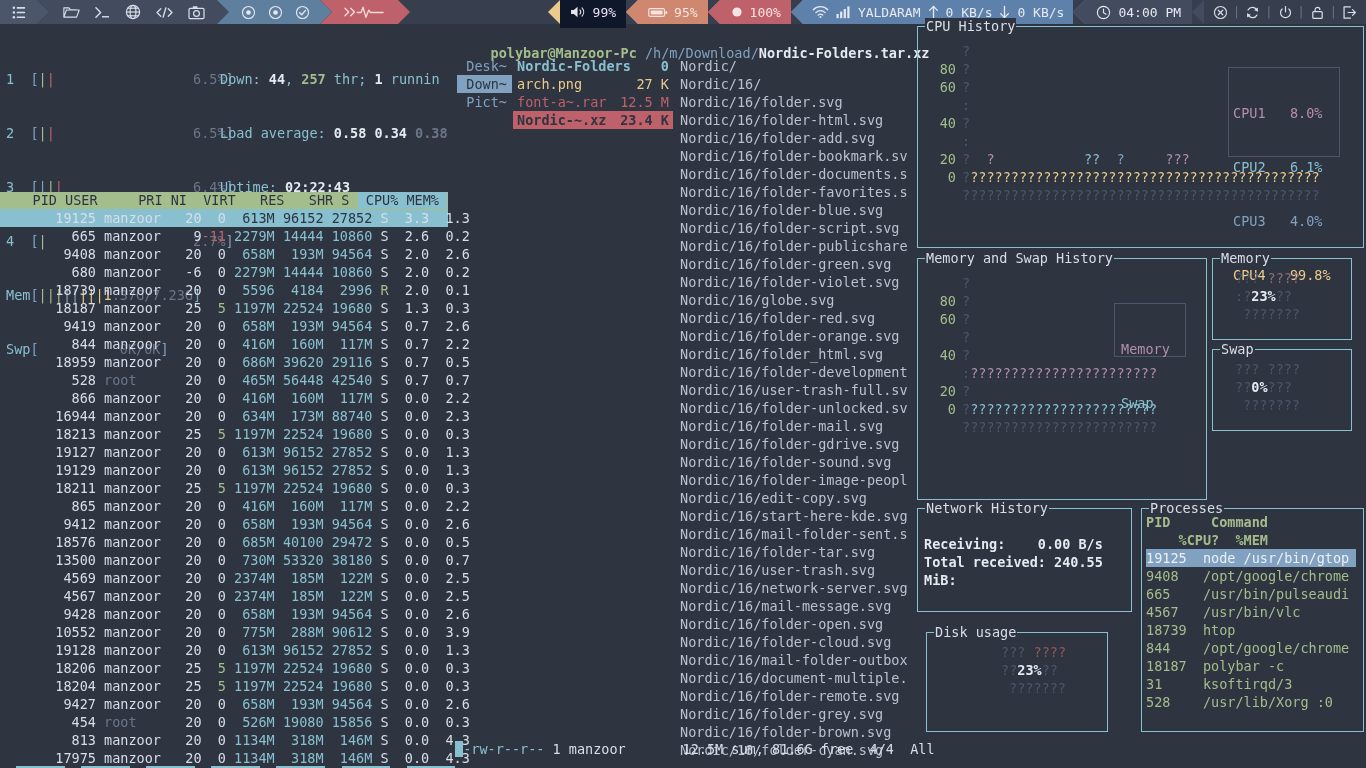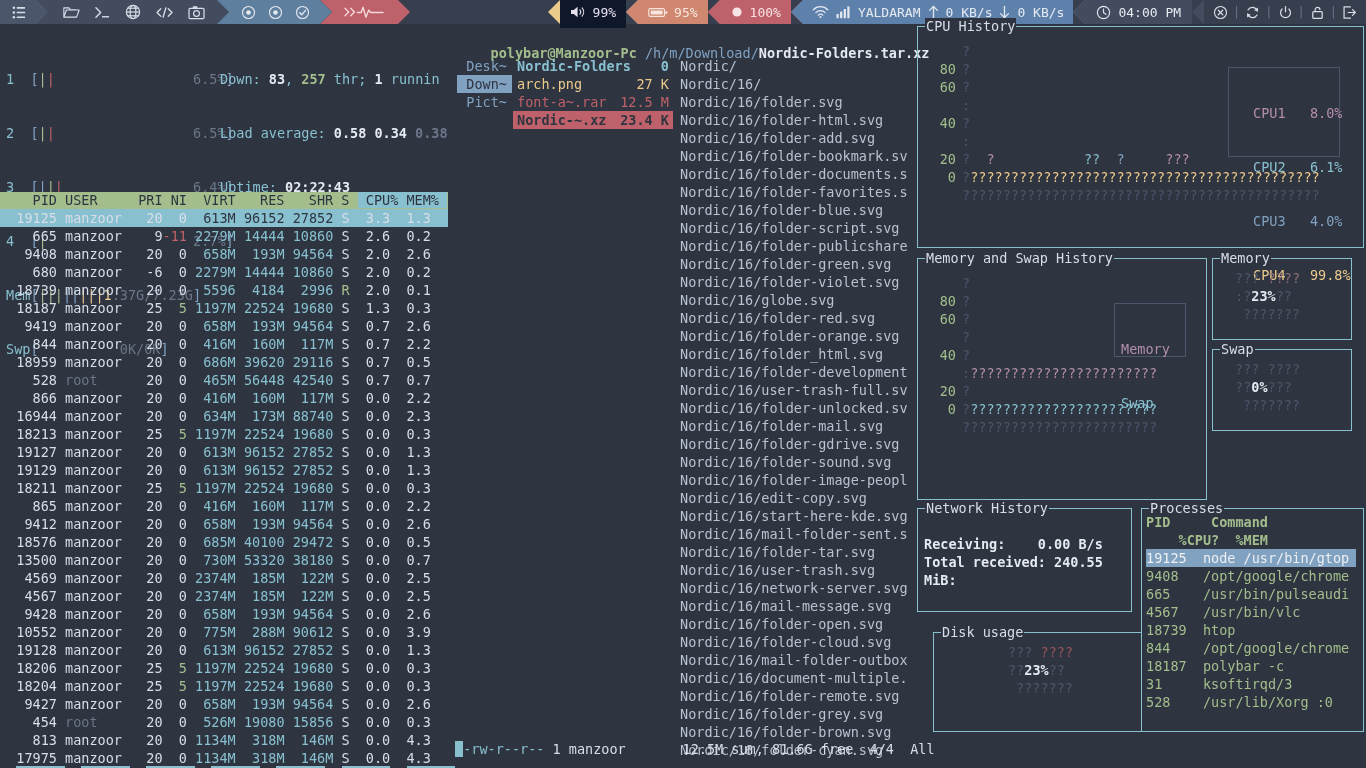--- a/index.html
+++ b/index.html
@@ -58,21 +58,21 @@
   #htop .tasks { position:absolute; left:220px; top:8px; font-size:13.5px; line-height:18px; white-space:pre; color:#88c0d0;}
   .b { font-weight:bold; }
 
   
   #proc-header {
     position:absolute; left:0; top:166px; width:448px; height:17px;
     background:#a3be8c; color:#2e3440; font-size:13.5px; line-height:17px; white-space:pre;
   }
   #proc-header .hi { background:#88c0d0;text-align:right; }
   #proc-rows { position:absolute; left:0; top:183px; width:455px; font-size:13.5px; line-height:18px; white-space:pre; }
-  .prow { height:18px; color:#d8dee9; }
+  .prow { height:18px; color:#d8dee9;padding-left:39px; }
   .prow.sel { background:#88c0d0; color:#2e3440; width:448px; }
   .prow.sel .c-cyan, .prow.sel .c-green, .prow.sel .c-lblue,
   .prow.sel .c-gray, .prow.sel .c-white { color:#2e3440; }
 
   
   #fkeys { position:absolute; left:0; top:740px; width:455px; height:17px;
            font-size:13.5px; line-height:17px; white-space:pre; color:#d8dee9;}
   #fkeys .k { color:#d8dee9; }
   #fkeys .l { background:#88c0d0; color:#2e3440; }
 
@@ -391,21 +391,21 @@
   <div class="meters">
     <div class="m-row"><span class="c-cyan">1</span><span class="c-fg">  </span><span class="bar-brk">[</span><span class="c-green">|</span><span class="c-red">|</span><span class="c-gray">                 </span><span class="c-gray">6.5%</span><span class="bar-brk">]</span></div>
     <div class="m-row"><span class="c-cyan">2</span><span class="c-fg">  </span><span class="bar-brk">[</span><span class="c-green">|</span><span class="c-red">|</span><span class="c-gray">                 </span><span class="c-gray">6.5%</span><span class="bar-brk">]</span></div>
     <div class="m-row"><span class="c-cyan">3</span><span class="c-fg">  </span><span class="bar-brk">[</span><span class="c-lblue">|</span><span class="c-green">|</span><span class="c-red">|</span><span class="c-gray">                </span><span class="c-gray">6.4%</span><span class="bar-brk">]</span></div>
     <div class="m-row"><span class="c-cyan">4</span><span class="c-fg">  </span><span class="bar-brk">[</span><span class="c-green">|</span><span class="c-gray">                  </span><span class="c-gray">2.7%</span><span class="bar-brk">]</span></div>
     <div class="m-row"><span class="c-cyan">Mem</span><span class="bar-brk">[</span><span class="c-green">|||</span><span class="c-lblue">||</span><span class="c-yellow">|||</span><span class="c-yellow">1</span><span class="c-gray">.37G/7.23G</span><span class="bar-brk">]</span></div>
     <div class="m-row"><span class="c-cyan">Swp</span><span class="bar-brk">[</span><span class="c-gray">          </span><span class="c-gray">0K/0K</span><span class="bar-brk">]</span></div>
   </div>
 
   <div class="tasks">
-    <div class="m-row"><span class="c-cyan">Down: </span><span class="c-white b">83</span><span class="c-cyan">, </span><span class="c-green b">257</span><span class="c-cyan"> thr; </span><span class="c-white b">1</span><span class="c-cyan"> runnin</span></div>
+    <div class="m-row"><span class="c-cyan">Down: </span><span class="c-white b">44</span><span class="c-cyan">, </span><span class="c-green b">257</span><span class="c-cyan"> thr; </span><span class="c-white b">1</span><span class="c-cyan"> runnin</span></div>
     <div class="m-row"><span class="c-cyan">Load average: </span><span class="c-white b">0.58</span><span> </span><span class="c-white b">0.34</span><span> </span><span class="c-gray b">0.38</span></div>
     <div class="m-row"><span class="c-cyan">Uptime: </span><span class="c-white b">02:22:43</span></div>
   </div>
 
   <div id="proc-header"><span>    PID USER     PRI NI  VIRT   RES   SHR S </span><span class="hi"> CPU% MEM% </span></div>
   <div id="proc-rows"><div class="prow sel"><span class="c-fg">  19125</span><span class="c-fg"> manzoor </span><span class="c-fg">  20</span><span class="c-fg">  0</span><span class="c-cyan">  613M</span><span class="c-cyan"> 96152</span><span class="c-cyan"> 27852</span><span class="c-fg"> S</span><span class="c-fg">  3.3</span><span class="c-fg">  1.3</span></div><div class="prow"><span class="c-fg">    665</span><span class="c-fg"> manzoor </span><span class="c-fg">   9</span><span class="c-red">-11</span><span class="c-cyan"> 2279M</span><span class="c-cyan"> 14444</span><span class="c-cyan"> 10860</span><span class="c-fg"> S</span><span class="c-fg">  2.6</span><span class="c-fg">  0.2</span></div><div class="prow"><span class="c-fg">   9408</span><span class="c-fg"> manzoor </span><span class="c-fg">  20</span><span class="c-fg">  0</span><span class="c-cyan">  658M</span><span class="c-cyan">  193M</span><span class="c-cyan"> 94564</span><span class="c-fg"> S</span><span class="c-fg">  2.0</span><span class="c-fg">  2.6</span></div><div class="prow"><span class="c-fg">    680</span><span class="c-fg"> manzoor </span><span class="c-fg">  -6</span><span class="c-fg">  0</span><span class="c-cyan"> 2279M</span><span class="c-cyan"> 14444</span><span class="c-cyan"> 10860</span><span class="c-fg"> S</span><span class="c-fg">  2.0</span><span class="c-fg">  0.2</span></div><div class="prow"><span class="c-fg">  18739</span><span class="c-fg"> manzoor </span><span class="c-fg">  20</span><span class="c-fg">  0</span><span class="c-cyan">  5596</span><span class="c-cyan">  4184</span><span class="c-cyan">  2996</span><span class="c-green"> R</span><span class="c-fg">  2.0</span><span class="c-fg">  0.1</span></div><div class="prow"><span class="c-fg">  18187</span><span class="c-fg"> manzoor </span><span class="c-fg">  25</span><span class="c-green">  5</span><span class="c-cyan"> 1197M</span><span class="c-cyan"> 22524</span><span class="c-cyan"> 19680</span><span class="c-fg"> S</span><span class="c-fg">  1.3</span><span class="c-fg">  0.3</span></div><div class="prow"><span class="c-fg">   9419</span><span class="c-fg"> manzoor </span><span class="c-fg">  20</span><span class="c-fg">  0</span><span class="c-cyan">  658M</span><span class="c-cyan">  193M</span><span class="c-cyan"> 94564</span><span class="c-fg"> S</span><span class="c-fg">  0.7</span><span class="c-fg">  2.6</span></div><div class="prow"><span class="c-fg">    844</span><span class="c-fg"> manzoor </span><span class="c-fg">  20</span><span class="c-fg">  0</span><span class="c-cyan">  416M</span><span class="c-cyan">  160M</span><span class="c-cyan">  117M</span><span class="c-fg"> S</span><span class="c-fg">  0.7</span><span class="c-fg">  2.2</span></div><div class="prow"><span class="c-fg">  18959</span><span class="c-fg"> manzoor </span><span class="c-fg">  20</span><span class="c-fg">  0</span><span class="c-cyan">  686M</span><span class="c-cyan"> 39620</span><span class="c-cyan"> 29116</span><span class="c-fg"> S</span><span class="c-fg">  0.7</span><span class="c-fg">  0.5</span></div><div class="prow"><span class="c-fg">    528</span><span class="c-gray"> root    </span><span class="c-fg">  20</span><span class="c-fg">  0</span><span class="c-cyan">  465M</span><span class="c-cyan"> 56448</span><span class="c-cyan"> 42540</span><span class="c-fg"> S</span><span class="c-fg">  0.7</span><span class="c-fg">  0.7</span></div><div class="prow"><span class="c-fg">    866</span><span class="c-fg"> manzoor </span><span class="c-fg">  20</span><span class="c-fg">  0</span><span class="c-cyan">  416M</span><span class="c-cyan">  160M</span><span class="c-cyan">  117M</span><span class="c-fg"> S</span><span class="c-fg">  0.0</span><span class="c-fg">  2.2</span></div><div class="prow"><span class="c-fg">  16944</span><span class="c-fg"> manzoor </span><span class="c-fg">  20</span><span class="c-fg">  0</span><span class="c-cyan">  634M</span><span class="c-cyan">  173M</span><span class="c-cyan"> 88740</span><span class="c-fg"> S</span><span class="c-fg">  0.0</span><span class="c-fg">  2.3</span></div><div class="prow"><span class="c-fg">  18213</span><span class="c-fg"> manzoor </span><span class="c-fg">  25</span><span class="c-green">  5</span><span class="c-cyan"> 1197M</span><span class="c-cyan"> 22524</span><span class="c-cyan"> 19680</span><span class="c-fg"> S</span><span class="c-fg">  0.0</span><span class="c-fg">  0.3</span></div><div class="prow"><span class="c-fg">  19127</span><span class="c-fg"> manzoor </span><span class="c-fg">  20</span><span class="c-fg">  0</span><span class="c-cyan">  613M</span><span class="c-cyan"> 96152</span><span class="c-cyan"> 27852</span><span class="c-fg"> S</span><span class="c-fg">  0.0</span><span class="c-fg">  1.3</span></div><div class="prow"><span class="c-fg">  19129</span><span class="c-fg"> manzoor </span><span class="c-fg">  20</span><span class="c-fg">  0</span><span class="c-cyan">  613M</span><span class="c-cyan"> 96152</span><span class="c-cyan"> 27852</span><span class="c-fg"> S</span><span class="c-fg">  0.0</span><span class="c-fg">  1.3</span></div><div class="prow"><span class="c-fg">  18211</span><span class="c-fg"> manzoor </span><span class="c-fg">  25</span><span class="c-green">  5</span><span class="c-cyan"> 1197M</span><span class="c-cyan"> 22524</span><span class="c-cyan"> 19680</span><span class="c-fg"> S</span><span class="c-fg">  0.0</span><span class="c-fg">  0.3</span></div><div class="prow"><span class="c-fg">    865</span><span class="c-fg"> manzoor </span><span class="c-fg">  20</span><span class="c-fg">  0</span><span class="c-cyan">  416M</span><span class="c-cyan">  160M</span><span class="c-cyan">  117M</span><span class="c-fg"> S</span><span class="c-fg">  0.0</span><span class="c-fg">  2.2</span></div><div class="prow"><span class="c-fg">   9412</span><span class="c-fg"> manzoor </span><span class="c-fg">  20</span><span class="c-fg">  0</span><span class="c-cyan">  658M</span><span class="c-cyan">  193M</span><span class="c-cyan"> 94564</span><span class="c-fg"> S</span><span class="c-fg">  0.0</span><span class="c-fg">  2.6</span></div><div class="prow"><span class="c-fg">  18576</span><span class="c-fg"> manzoor </span><span class="c-fg">  20</span><span class="c-fg">  0</span><span class="c-cyan">  685M</span><span class="c-cyan"> 40100</span><span class="c-cyan"> 29472</span><span class="c-fg"> S</span><span class="c-fg">  0.0</span><span class="c-fg">  0.5</span></div><div class="prow"><span class="c-fg">  13500</span><span class="c-fg"> manzoor </span><span class="c-fg">  20</span><span class="c-fg">  0</span><span class="c-cyan">  730M</span><span class="c-cyan"> 53320</span><span class="c-cyan"> 38180</span><span class="c-fg"> S</span><span class="c-fg">  0.0</span><span class="c-fg">  0.7</span></div><div class="prow"><span class="c-fg">   4569</span><span class="c-fg"> manzoor </span><span class="c-fg">  20</span><span class="c-fg">  0</span><span class="c-cyan"> 2374M</span><span class="c-cyan">  185M</span><span class="c-cyan">  122M</span><span class="c-fg"> S</span><span class="c-fg">  0.0</span><span class="c-fg">  2.5</span></div><div class="prow"><span class="c-fg">   4567</span><span class="c-fg"> manzoor </span><span class="c-fg">  20</span><span class="c-fg">  0</span><span class="c-cyan"> 2374M</span><span class="c-cyan">  185M</span><span class="c-cyan">  122M</span><span class="c-fg"> S</span><span class="c-fg">  0.0</span><span class="c-fg">  2.5</span></div><div class="prow"><span class="c-fg">   9428</span><span class="c-fg"> manzoor </span><span class="c-fg">  20</span><span class="c-fg">  0</span><span class="c-cyan">  658M</span><span class="c-cyan">  193M</span><span class="c-cyan"> 94564</span><span class="c-fg"> S</span><span class="c-fg">  0.0</span><span class="c-fg">  2.6</span></div><div class="prow"><span class="c-fg">  10552</span><span class="c-fg"> manzoor </span><span class="c-fg">  20</span><span class="c-fg">  0</span><span class="c-cyan">  775M</span><span class="c-cyan">  288M</span><span class="c-cyan"> 90612</span><span class="c-fg"> S</span><span class="c-fg">  0.0</span><span class="c-fg">  3.9</span></div><div class="prow"><span class="c-fg">  19128</span><span class="c-fg"> manzoor </span><span class="c-fg">  20</span><span class="c-fg">  0</span><span class="c-cyan">  613M</span><span class="c-cyan"> 96152</span><span class="c-cyan"> 27852</span><span class="c-fg"> S</span><span class="c-fg">  0.0</span><span class="c-fg">  1.3</span></div><div class="prow"><span class="c-fg">  18206</span><span class="c-fg"> manzoor </span><span class="c-fg">  25</span><span class="c-green">  5</span><span class="c-cyan"> 1197M</span><span class="c-cyan"> 22524</span><span class="c-cyan"> 19680</span><span class="c-fg"> S</span><span class="c-fg">  0.0</span><span class="c-fg">  0.3</span></div><div class="prow"><span class="c-fg">  18204</span><span class="c-fg"> manzoor </span><span class="c-fg">  25</span><span class="c-green">  5</span><span class="c-cyan"> 1197M</span><span class="c-cyan"> 22524</span><span class="c-cyan"> 19680</span><span class="c-fg"> S</span><span class="c-fg">  0.0</span><span class="c-fg">  0.3</span></div><div class="prow"><span class="c-fg">   9427</span><span class="c-fg"> manzoor </span><span class="c-fg">  20</span><span class="c-fg">  0</span><span class="c-cyan">  658M</span><span class="c-cyan">  193M</span><span class="c-cyan"> 94564</span><span class="c-fg"> S</span><span class="c-fg">  0.0</span><span class="c-fg">  2.6</span></div><div class="prow"><span class="c-fg">    454</span><span class="c-gray"> root    </span><span class="c-fg">  20</span><span class="c-fg">  0</span><span class="c-cyan">  526M</span><span class="c-cyan"> 19080</span><span class="c-cyan"> 15856</span><span class="c-fg"> S</span><span class="c-fg">  0.0</span><span class="c-fg">  0.3</span></div><div class="prow"><span class="c-fg">    813</span><span class="c-fg"> manzoor </span><span class="c-fg">  20</span><span class="c-fg">  0</span><span class="c-cyan"> 1134M</span><span class="c-cyan">  318M</span><span class="c-cyan">  146M</span><span class="c-fg"> S</span><span class="c-fg">  0.0</span><span class="c-fg">  4.3</span></div><div class="prow"><span class="c-fg">  17975</span><span class="c-fg"> manzoor </span><span class="c-fg">  20</span><span class="c-fg">  0</span><span class="c-cyan"> 1134M</span><span class="c-cyan">  318M</span><span class="c-cyan">  146M</span><span class="c-fg"> S</span><span class="c-fg">  0.0</span><span class="c-fg">  4.3</span></div></div>
   <div id="fkeys"><span class="k">F1</span><span class="l">Help  </span><span class="k">F2</span><span class="l">Setup </span><span class="k">F3</span><span class="l">Search</span><span class="k">F4</span><span class="l">Filter</span><span class="k">F5</span><span class="l">Tree  </span><span class="k">F6</span><span class="l">SortBy</span><span class="k">F7</span><span class="l">Nice -</span></div>
 </div>
 
 <div id="ranger">
@@ -435,21 +435,21 @@
       <div class="plot-row c-dim" style="left:44px; top:15px;">?</div>
       <div class="plot-row c-dim" style="left:44px; top:33px;">?</div>
       <div class="plot-row c-dim" style="left:44px; top:51px;">?</div>
       <div class="plot-row c-dim" style="left:44px; top:69px;">:</div>
       <div class="plot-row c-dim" style="left:44px; top:87px;">?</div>
       <div class="plot-row c-dim" style="left:44px; top:105px;">:</div>
       <div class="plot-row" style="left:44px; top:123px;"><span class="c-dim">?</span><span class="c-mag">  ?</span><span>           </span><span class="c-cyan">??</span><span>  </span><span class="c-lblue">?</span><span>     </span><span class="c-mag">???</span></div>
       <div class="plot-row c-yellow" style="left:44px; top:141px;"><span class="c-dim">?</span>???????????????????????????????????????????</div>
       <div class="plot-row c-dim" style="left:44px; top:159px;">????????????????????????????????????????????</div>
 
-      <div class="legend" style="left:310px; top:40px; width:112px; height:90px; padding:0 24px;">
+      <div class="legend" style="left:310px; top:40px; width:112px; height:90px; padding:0 4px;">
         <div class="lrow" style="color:#b48ead;"><span>CPU1</span><span>   </span><span>8.0%</span></div>
         <div class="lrow" style="color:#88c0d0;"><span>CPU2</span><span>   </span><span>6.1%</span></div>
         <div class="lrow" style="color:#81a1c1;"><span>CPU3</span><span>   </span><span>4.0%</span></div>
         <div class="lrow" style="color:#ebcb8b;"><span>CPU4</span><span>   </span><span>99.8%</span></div>
       </div>
     </div>
   </div>
 
   <div class="gbox" style="left:2px; top:234px; width:290px; height:242px;">
     <span class="gtitle">Memory and Swap History</span>
@@ -497,21 +497,21 @@
 
   <div class="gbox" style="left:2px; top:484px; width:215px; height:104px;">
     <span class="gtitle">Network History</span>
     <div class="gcontent">
       <div class="noise c-white b" style="left:6px; top:26px;"><span>Receiving:</span><span>    </span><span>0.00 B/s</span></div>
       <div class="noise c-white b" style="left:6px; top:44px;"><span>Total received:</span><span> </span><span>240.55</span></div>
       <div class="noise c-white b" style="left:6px; top:62px;">MiB:</div>
     </div>
   </div>
 
-  <div class="gbox" style="left:18px; top:608px; width:209px; height:100px;">
+  <div class="gbox" style="left:11px; top:608px; width:182px; height:100px;">
     <span class="gtitle">Disk usage</span>
     <div class="gcontent">
       <div class="noise" style="left:74px; top:10px;"><span class="c-dim">???</span><span style="color:#96555c;"> ????</span></div>
       <div class="noise" style="left:74px; top:28px;"><span class="c-dim">??</span><span class="c-white b">23%</span><span class="c-dim">??</span></div>
       <div class="noise c-dim" style="left:82px; top:46px;">???????</div>
     </div>
   </div>
 
   <div class="gbox" style="left:226px; top:484px; width:223px; height:224px;">
     <span class="gtitle">Processes</span>

